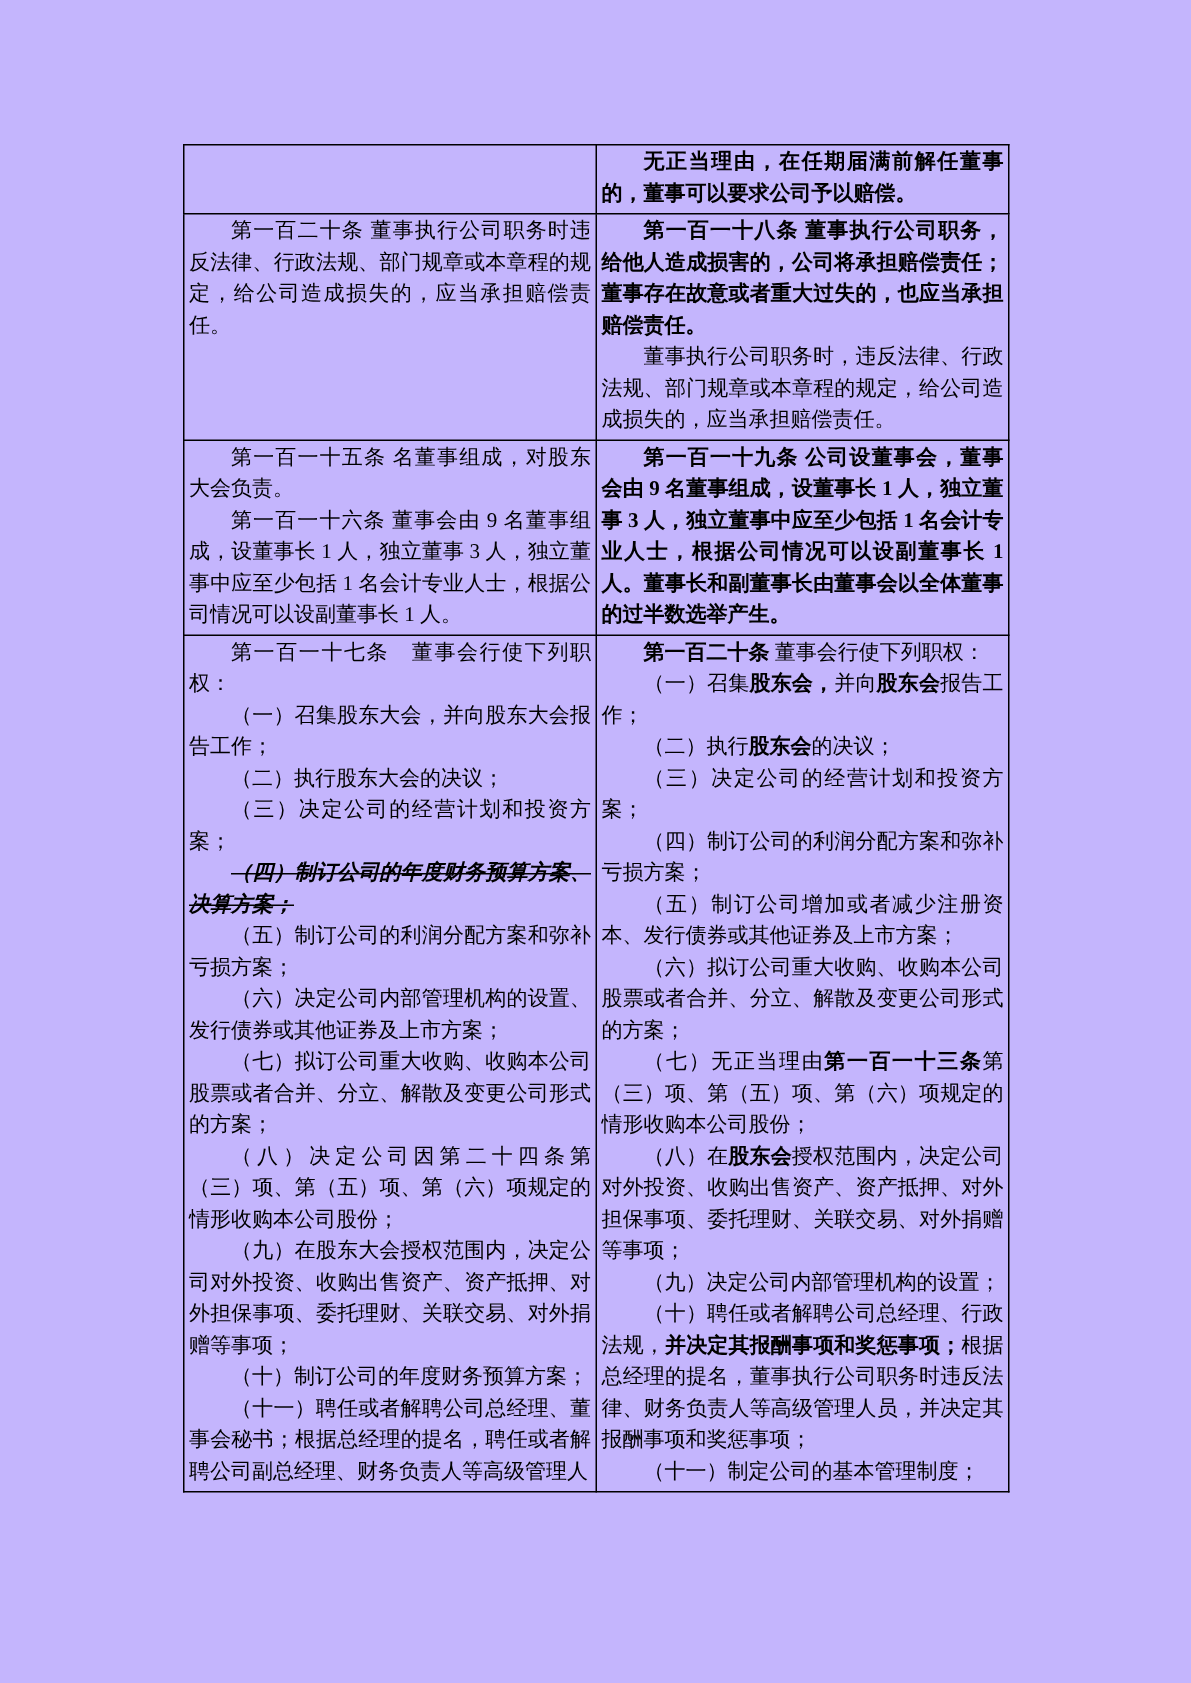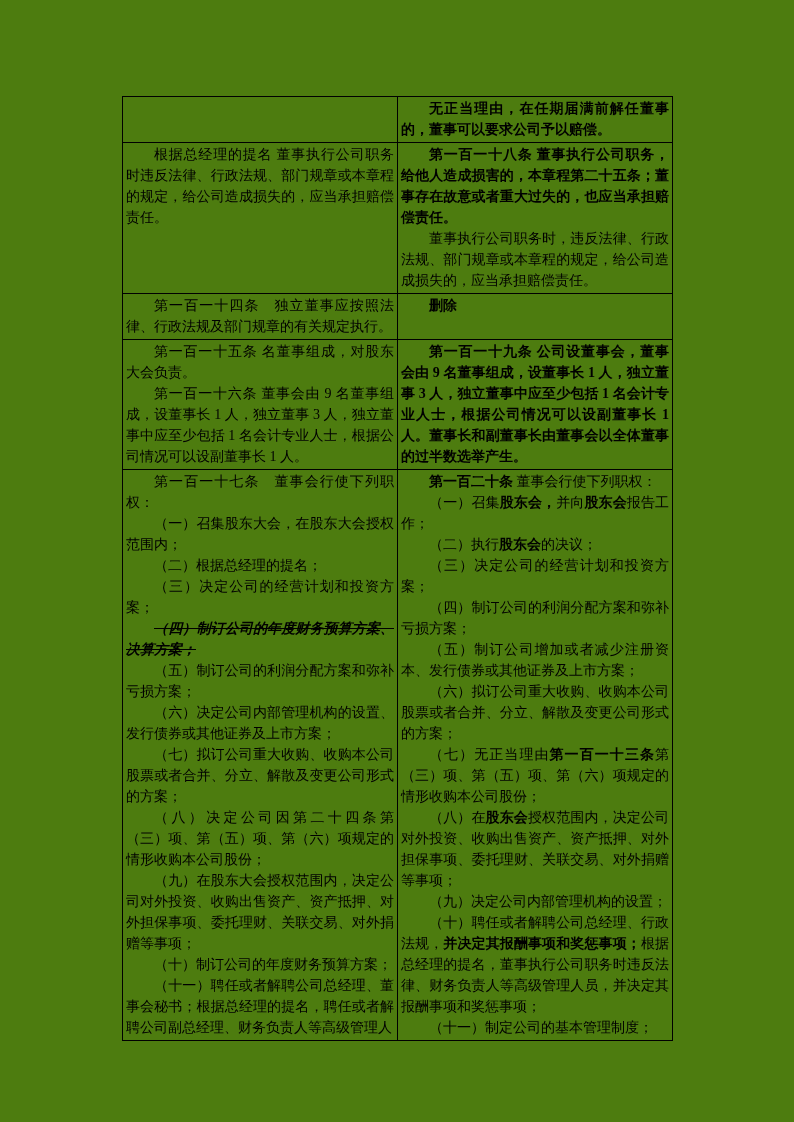--- a/index.html
+++ b/index.html
@@ -1,20 +1,20 @@
 <!DOCTYPE html>
 <html><head>
 <meta charset="utf-8">
 <style>
   html, body { margin: 0; padding: 0; background: #ffffff; }
   .page {
     position: relative;
     width: 794px;
     height: 1122px;
-    background: #4d7c0f;
+    background: #c4b5fd;
     font-family: "Liberation Serif", "DejaVu Serif", serif;
     color: #000000;
     overflow: hidden;
   }
   table.cmp {
     position: absolute;
     left: 122px;
     top: 96px;
     width: 551px;
     border-collapse: collapse;
@@ -45,49 +45,41 @@
   <table class="cmp">
     <tbody>
         <tr>
           <td></td>
           <td>
             <p><span class="b">无正当理由，在任期届满前解任董事的，董事可以要求公司予以赔偿。</span></p>
           </td>
         </tr>
         <tr>
           <td>
-            <p><span>根据总经理的提名 董事执行公司职务时违反法律、行政法规、部门规章或本章程的规定，给公司造成损失的，应当承担赔偿责任。</span></p>
+            <p><span>第一百二十条 董事执行公司职务时违反法律、行政法规、部门规章或本章程的规定，给公司造成损失的，应当承担赔偿责任。</span></p>
           </td>
           <td>
-            <p><span class="b">第一百一十八条 董事执行公司职务，给他人造成损害的，本章程第二十五条；董事存在故意或者重大过失的，也应当承担赔偿责任。</span></p>
+            <p><span class="b">第一百一十八条 董事执行公司职务，给他人造成损害的，公司将承担赔偿责任；董事存在故意或者重大过失的，也应当承担赔偿责任。</span></p>
             <p><span>董事执行公司职务时，违反法律、行政法规、部门规章或本章程的规定，给公司造成损失的，应当承担赔偿责任。</span></p>
-          </td>
-        </tr>
-        <tr>
-          <td>
-            <p><span>第一百一十四条　独立董事应按照法律、行政法规及部门规章的有关规定执行。</span></p>
-          </td>
-          <td>
-            <p><span class="b">删除</span></p>
           </td>
         </tr>
         <tr>
           <td>
             <p><span>第一百一十五条 名董事组成，对股东大会负责。</span></p>
             <p><span>第一百一十六条 董事会由 9 名董事组成，设董事长 1 人，独立董事 3 人，独立董事中应至少包括 1 名会计专业人士，根据公司情况可以设副董事长 1 人。</span></p>
           </td>
           <td>
             <p><span class="b">第一百一十九条 公司设董事会，董事会由 9 名董事组成，设董事长 1 人，独立董事 3 人，独立董事中应至少包括 1 名会计专业人士，根据公司情况可以设副董事长 1 人。董事长和副董事长由董事会以全体董事的过半数选举产生。</span></p>
           </td>
         </tr>
         <tr>
           <td>
             <p><span>第一百一十七条　董事会行使下列职权：</span></p>
-            <p><span>（一）召集股东大会，在股东大会授权范围内；</span></p>
-            <p><span>（二）根据总经理的提名；</span></p>
+            <p><span>（一）召集股东大会，并向股东大会报告工作；</span></p>
+            <p><span>（二）执行股东大会的决议；</span></p>
             <p><span>（三）决定公司的经营计划和投资方案；</span></p>
             <p><span class="b s">（四）制订公司的年度财务预算方案、决算方案；</span></p>
             <p><span>（五）制订公司的利润分配方案和弥补亏损方案；</span></p>
             <p><span>（六）决定公司内部管理机构的设置、发行债券或其他证券及上市方案；</span></p>
             <p><span>（七）拟订公司重大收购、收购本公司股票或者合并、分立、解散及变更公司形式的方案；</span></p>
             <p><span>（八）决定公司因第二十四条第 （三）项、第（五）项、第（六）项规定的情形收购本公司股份；</span></p>
             <p><span>（九）在股东大会授权范围内，决定公司对外投资、收购出售资产、资产抵押、对外担保事项、委托理财、关联交易、对外捐赠等事项；</span></p>
             <p><span>（十）制订公司的年度财务预算方案；</span></p>
             <p><span>（十一）聘任或者解聘公司总经理、董事会秘书；根据总经理的提名，聘任或者解聘公司副总经理、财务负责人等高级管理人</span></p>
           </td>

